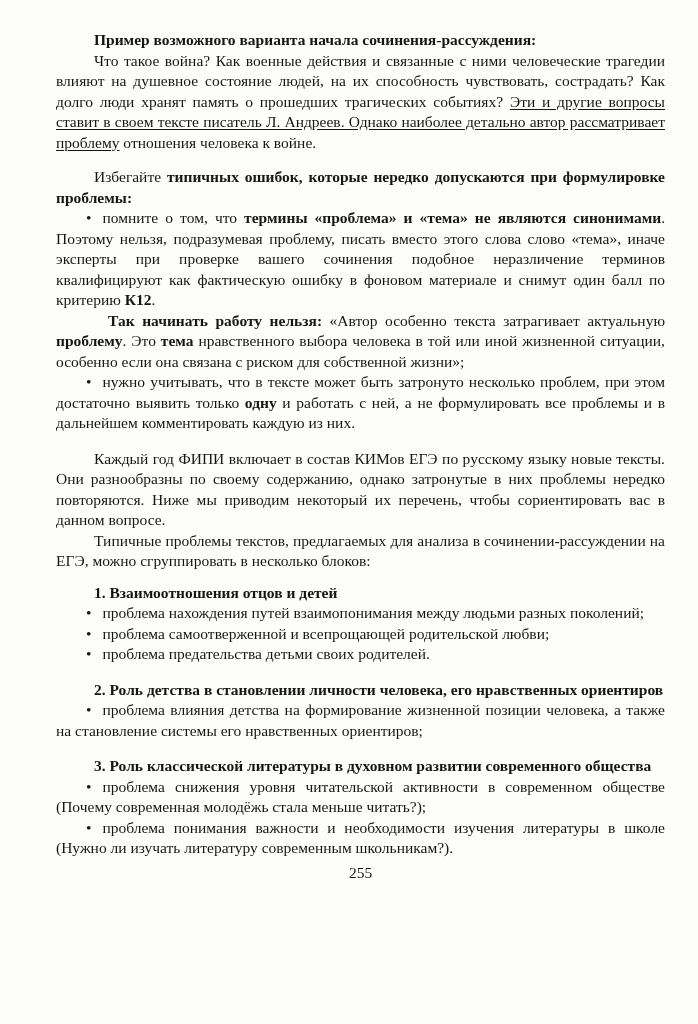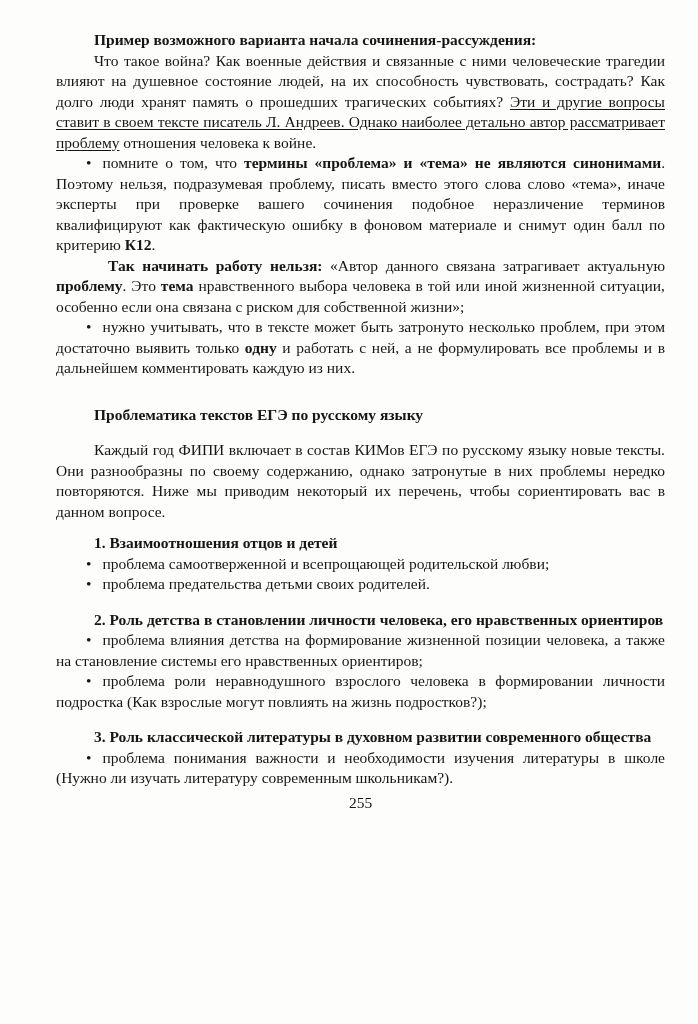--- a/index.html
+++ b/index.html
@@ -43,30 +43,32 @@
     color: #161616;
   }
 </style>
 </head>
 <body>
 
 <main class="page">
   <div class="doc" id="doc-content">
       <p class="indent"><span class="b">Пример возможного варианта начала сочинения-рассуждения:</span></p>
       <p class="indent"><span class="i">Что такое война? Как военные действия и связанные с ними человеческие трагедии влияют на душевное состояние людей, на их способность чувствовать, сострадать? Как долго люди хранят память о прошедших трагических событиях? </span><span class="i u">Эти и другие вопросы ставит в своем тексте писатель Л. Андреев. Однако наиболее детально автор рассматривает проблему</span><span class="i"> отношения человека к войне.</span></p>
+      <p class="indent gap-a"><span>Избегайте </span><span class="b">типичных ошибок, которые нередко допускаются при формулировке проблемы:</span></p>
       <p class="bullet"><span class="marker">•</span><span>помните о том, что </span><span class="b">термины «проблема» и «тема» не являются синонимами</span><span>. Поэтому нельзя, подразумевая проблему, писать вместо этого слова слово «тема», иначе эксперты при проверке вашего сочинения подобное неразличение терминов квалифицируют как фактическую ошибку в фоновом материале и снимут один балл по критерию </span><span class="b">К12</span><span>.</span></p>
-      <p class="indent-lg"><span class="b">Так начинать работу нельзя: </span><span class="i">«Автор данного связана затрагивает актуальную </span><span class="b i">проблему</span><span class="i">. Это </span><span class="b i">тема</span><span class="i"> нравственного выбора человека в той или иной жизненной ситуации, особенно если она связана с риском для собственной жизни»;</span></p>
+      <p class="indent-lg"><span class="b">Так начинать работу нельзя: </span><span class="i">«Автор особенно текста затрагивает актуальную </span><span class="b i">проблему</span><span class="i">. Это </span><span class="b i">тема</span><span class="i"> нравственного выбора человека в той или иной жизненной ситуации, особенно если она связана с риском для собственной жизни»;</span></p>
       <p class="bullet"><span class="marker">•</span><span>нужно учитывать, что в тексте может быть затронуто несколько проблем, при этом достаточно выявить только </span><span class="b">одну</span><span> и работать с ней, а не формулировать все проблемы и в дальнейшем комментировать каждую из них.</span></p>
-      <p class="indent gap-b"><span class="b">Проблематика текстов ЕГЭ по русскому языку</span></p>
       <p class="indent gap-c"><span>Каждый год ФИПИ включает в состав КИМов ЕГЭ по русскому языку новые тексты. Они разнообразны по своему содержанию, однако затронутые в них проблемы нередко повторяются. Ниже мы приводим некоторый их перечень, чтобы сориентировать вас в данном вопросе.</span></p>
+      <p class="indent"><span>Типичные проблемы текстов, предлагаемых для анализа в сочинении-рассуждении на ЕГЭ, можно сгруппировать в несколько блоков:</span></p>
       <p class="indent gap-d"><span class="b">1. Взаимоотношения отцов и детей</span></p>
+      <p class="bullet"><span class="marker">•</span><span>проблема нахождения путей взаимопонимания между людьми разных поколений;</span></p>
       <p class="bullet"><span class="marker">•</span><span>проблема самоотверженной и всепрощающей родительской любви;</span></p>
       <p class="bullet"><span class="marker">•</span><span>проблема предательства детьми своих родителей.</span></p>
       <p class="indent gap-c"><span class="b">2. Роль детства в становлении личности человека, его нравственных ориентиров</span></p>
       <p class="bullet"><span class="marker">•</span><span>проблема влияния детства на формирование жизненной позиции человека, а также на становление системы его нравственных ориентиров;</span></p>
-      <p class="bullet"><span class="marker">•</span><span>проблема роли неравнодушного взрослого человека в формировании личности подростка (Как взрослые могут повлиять на жизнь подростков?);</span></p>
       <p class="indent gap-c"><span class="b">3. Роль классической литературы в духовном развитии современного общества</span></p>
+      <p class="bullet"><span class="marker">•</span><span>проблема снижения уровня читательской активности в современном обществе (Почему современная молодёжь стала меньше читать?);</span></p>
       <p class="bullet"><span class="marker">•</span><span>проблема понимания важности и необходимости изучения литературы в школе (Нужно ли изучать литературу современным школьникам?).</span></p>
     </div>
   <div class="footer">
     <span>255</span>
   </div>
 </main>
 
 </body></html>

